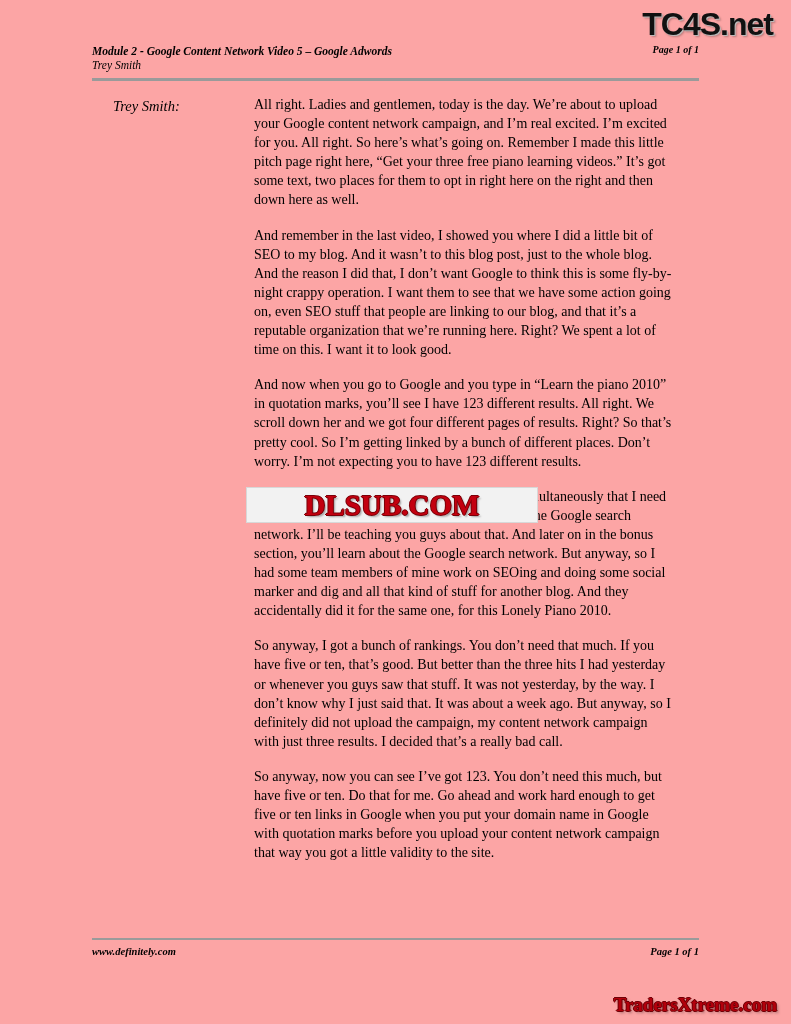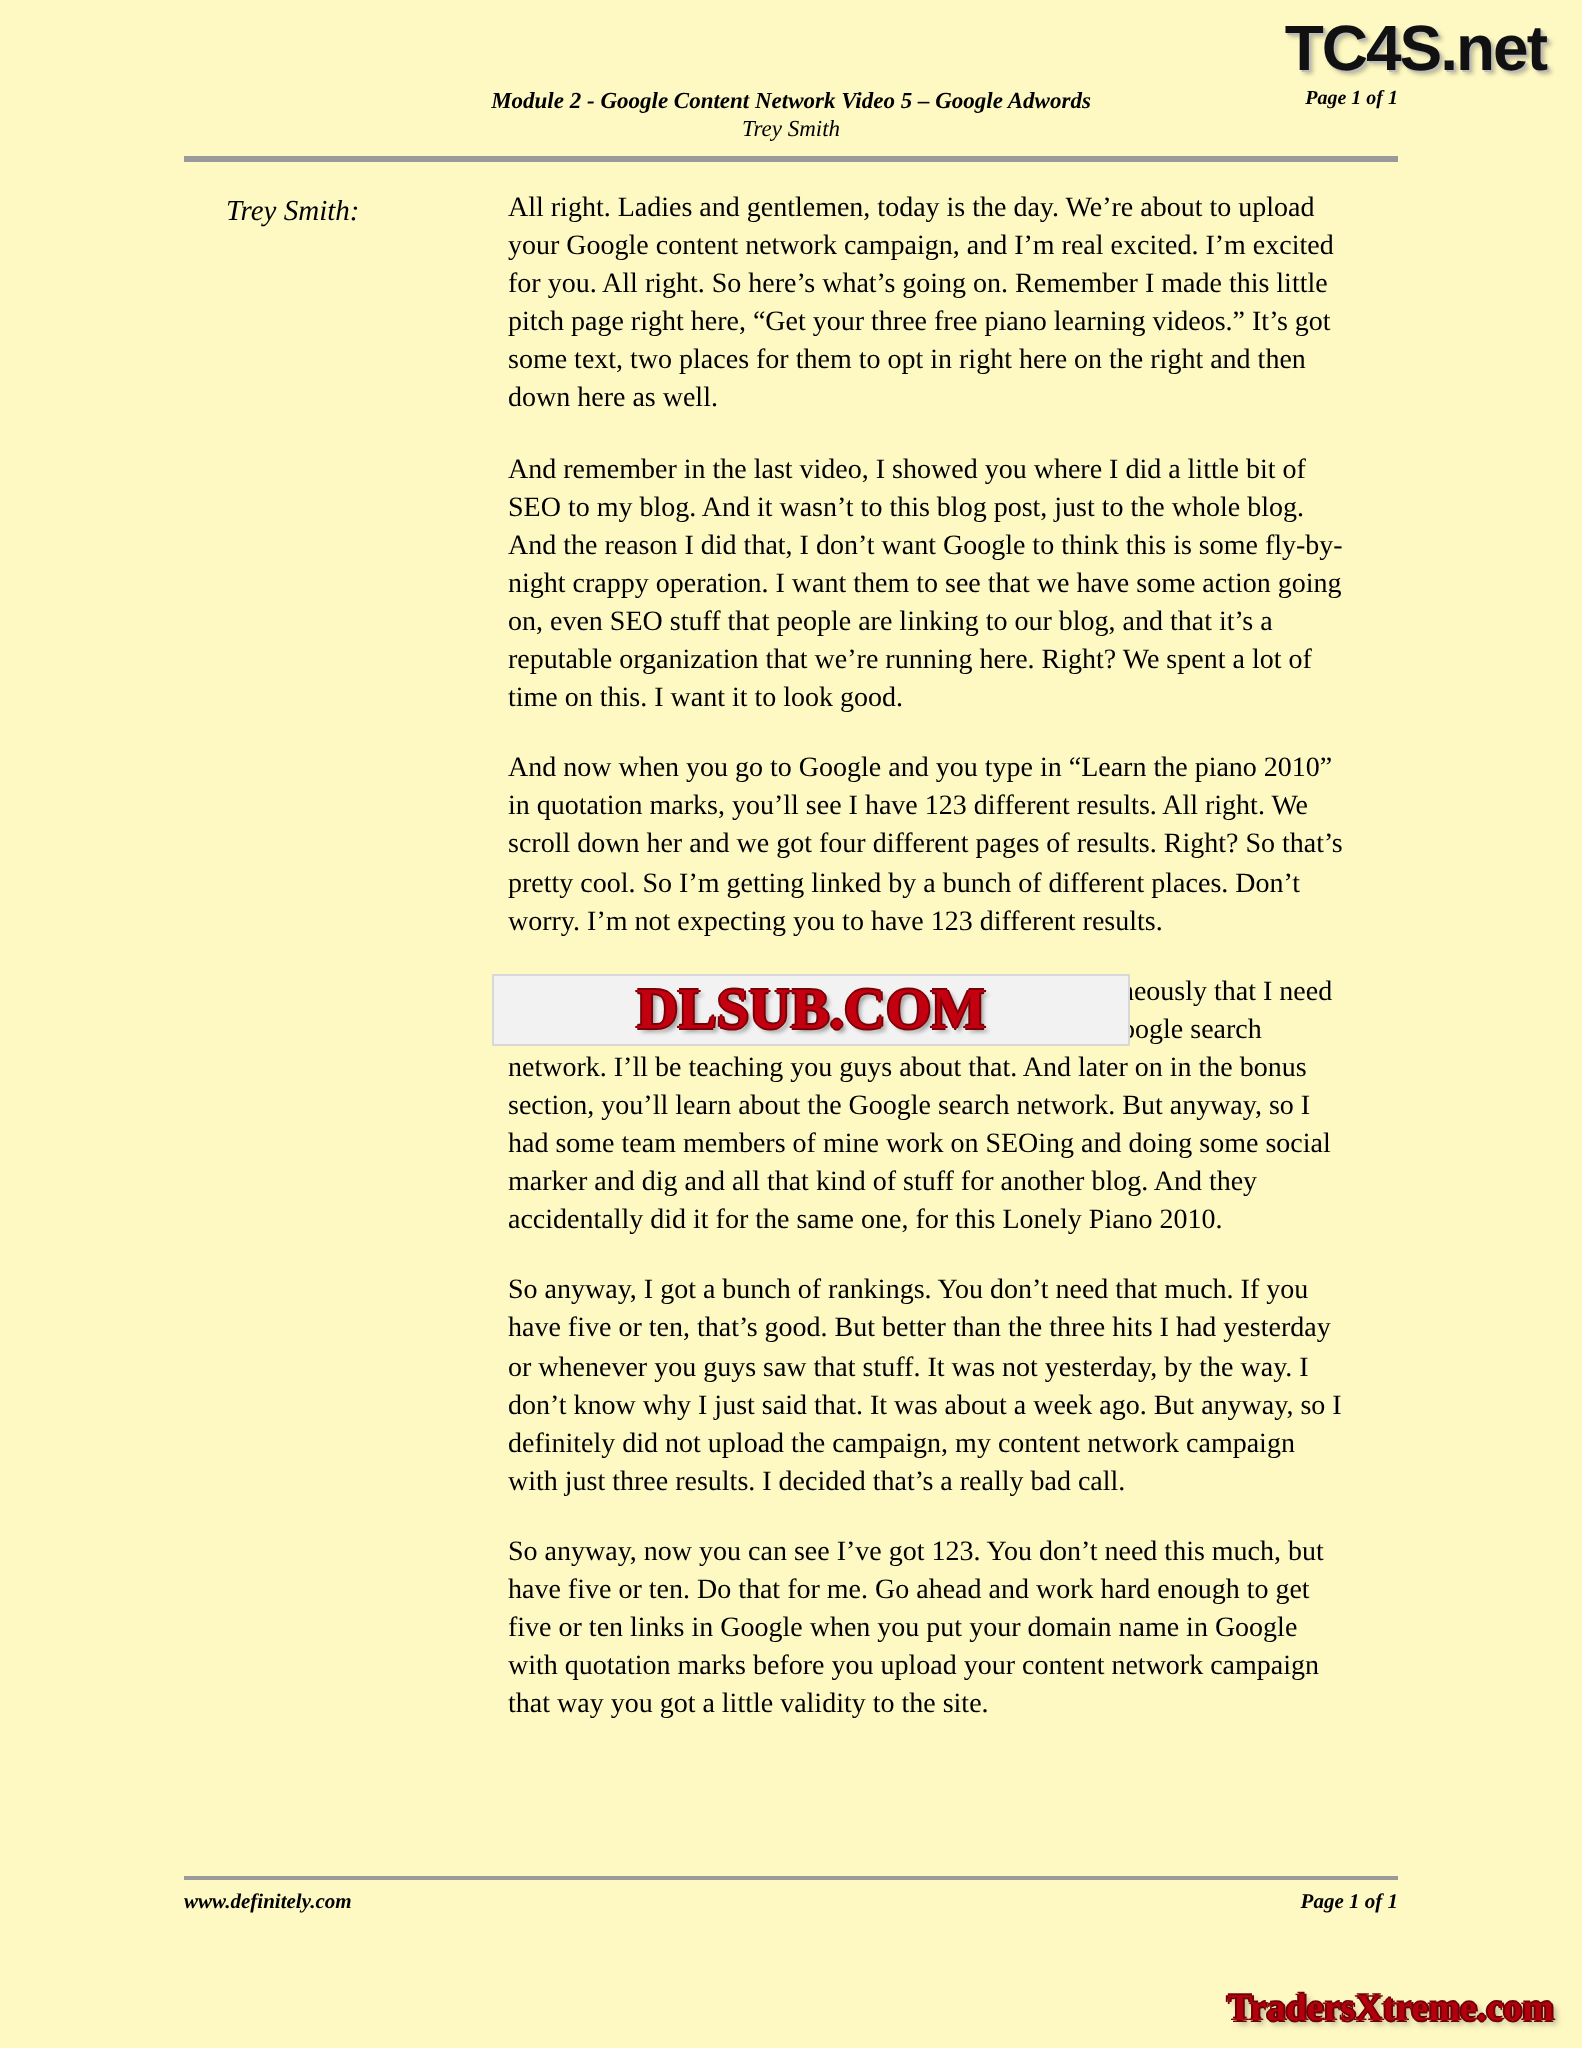--- a/index.html
+++ b/index.html
@@ -15,21 +15,21 @@
     font-family: "Liberation Serif", serif;
     color: #000;
     overflow: hidden;
   }
 
   .page {
     position: absolute;
     left: 0; top: 0;
     width: 791px;
     height: 1024px;
-    background: #fef9c3;
+    background: #fca5a5;
   }
 
   
   .wm-top {
     position: absolute;
     right: 18px;
     top: 6px;
     font-family: "Liberation Sans", sans-serif;
     font-weight: bold;
     font-size: 32px;
@@ -37,21 +37,21 @@
     color: #111;
     text-shadow: 1px 1px 0 #bbb, 2px 2px 2px rgba(0,0,0,.25);
   }
 
   
   .header {
     position: absolute;
     left: 92px;
     top: 44px;
     width: 607px;
-    text-align: center;
+    text-align: left;
   }
   .header-title {
     font-family: "Liberation Serif", serif;
     font-weight: bold;
     font-style: italic;
     font-size: 11.5px;
     line-height: 14px;
     color: #000;
   }
   .header-sub {
@@ -99,21 +99,21 @@
   }
   .transcript p {
     margin: 0 0 16px 0;
   }
 
   
   .wm-center {
     position: absolute;
     left: 246px;
     top: 487px;
-    width: 319px;
+    width: 292px;
     height: 36px;
     background: #f2f2f2;
     border: 1px solid #d8d8d8;
     display: flex;
     align-items: center;
     justify-content: center;
     z-index: 5;
   }
   .wm-center-text {
     font-family: "Liberation Serif", serif;

